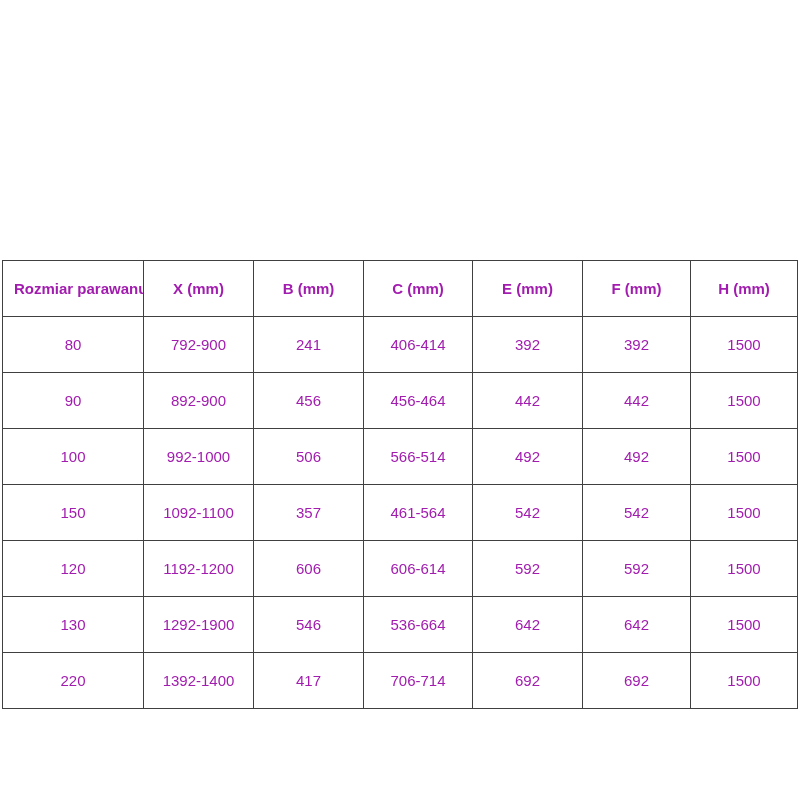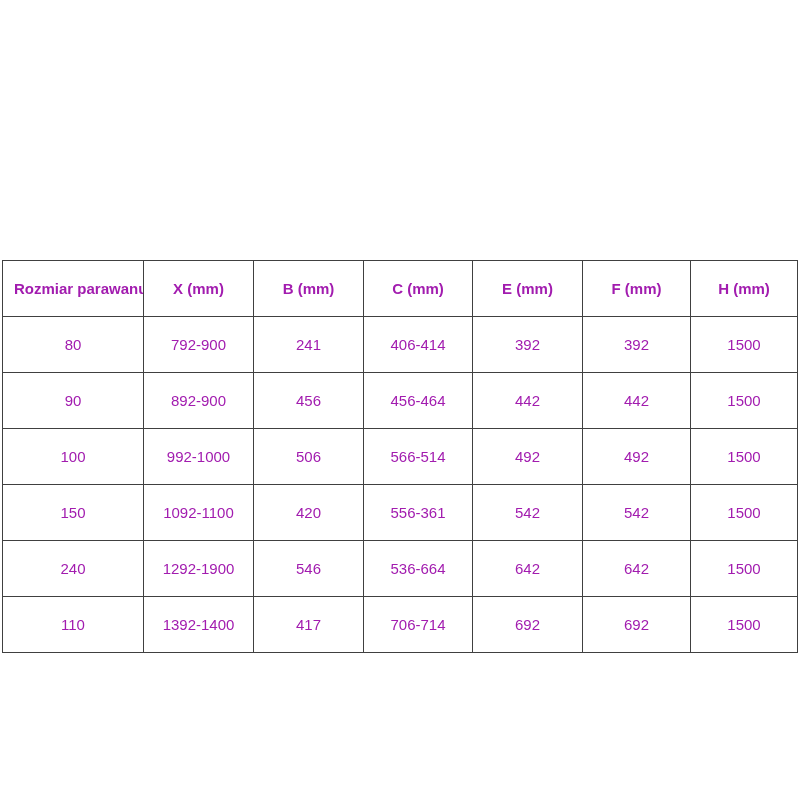--- a/index.html
+++ b/index.html
@@ -100,37 +100,46 @@
             <td>992-1000</td>
             <td>506</td>
             <td>566-514</td>
             <td>492</td>
             <td>492</td>
             <td>1500</td>
           </tr>
           <tr>
             <td>150</td>
             <td>1092-1100</td>
-            <td>420</td>
-            <td>556-361</td>
+            <td>357</td>
+            <td>461-564</td>
             <td>542</td>
             <td>542</td>
             <td>1500</td>
           </tr>
           <tr>
-            <td>240</td>
+            <td>120</td>
+            <td>1192-1200</td>
+            <td>606</td>
+            <td>606-614</td>
+            <td>592</td>
+            <td>592</td>
+            <td>1500</td>
+          </tr>
+          <tr>
+            <td>130</td>
             <td>1292-1900</td>
             <td>546</td>
             <td>536-664</td>
             <td>642</td>
             <td>642</td>
             <td>1500</td>
           </tr>
           <tr>
-            <td>110</td>
+            <td>220</td>
             <td>1392-1400</td>
             <td>417</td>
             <td>706-714</td>
             <td>692</td>
             <td>692</td>
             <td>1500</td>
           </tr>
         </tbody>
     </table>
   </div>

